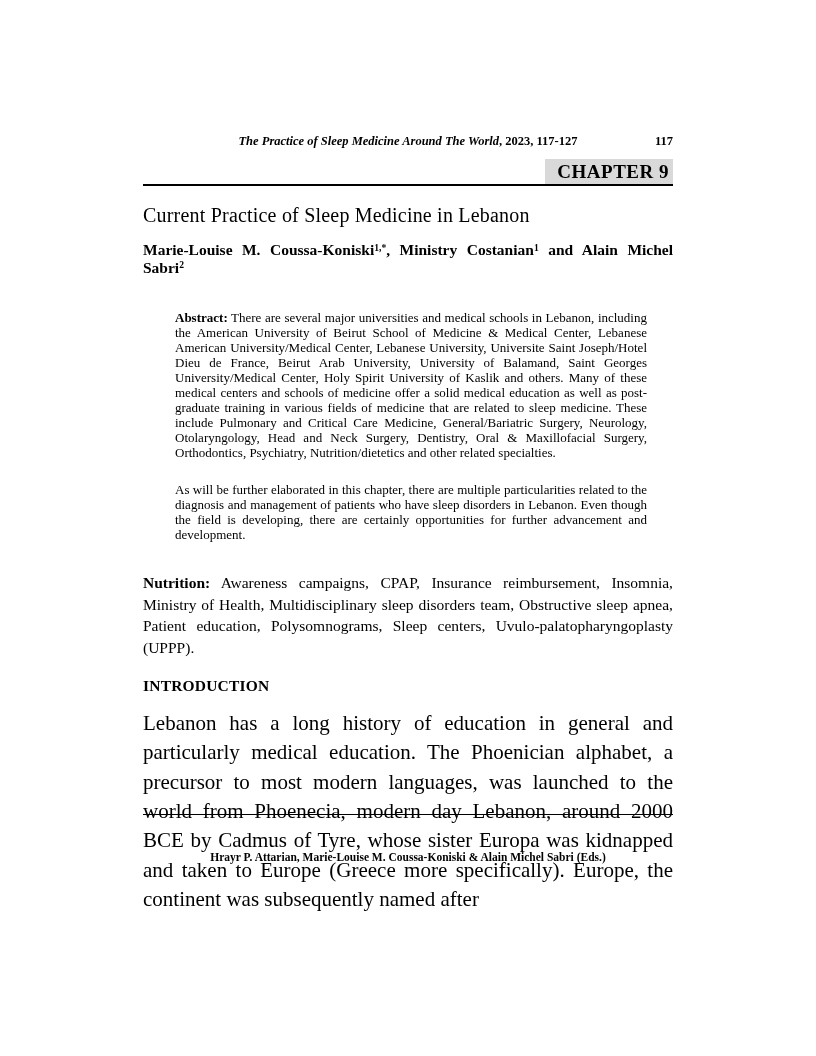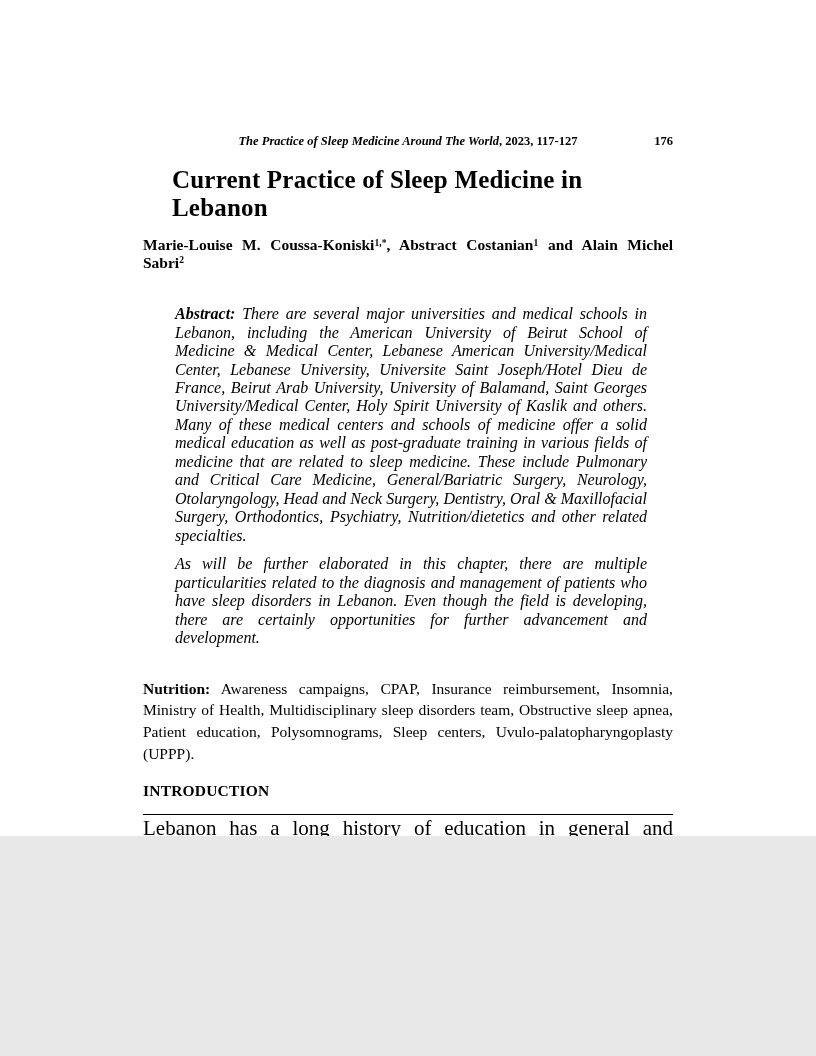--- a/index.html
+++ b/index.html
@@ -1,20 +1,20 @@
 <!DOCTYPE html>
 <html><head>
 <meta charset="utf-8">
 <style>
   * { margin: 0; padding: 0; box-sizing: border-box; }
   html, body { background: #e8e8e8; }
   .page {
     position: relative;
     width: 816px;
-    height: 836px;
+    height: 1056px;
     margin: 0 auto;
     background: #ffffff;
     font-family: "Liberation Serif", serif;
     color: #000000;
     padding: 134px 143px 0 143px;
     overflow: hidden;
   }
   
   .running-head {
     position: relative;
@@ -41,24 +41,23 @@
     display: inline-block;
     background: #d9d9d9;
     font-size: 19px;
     font-weight: bold;
     padding: 3px 4px 3px 12px;
     letter-spacing: 0.5px;
   }
   
   .chapter-title {
     margin-top: 18px;
-    font-size: 25px;
-    font-weight: bold;
+    font-size: 20px;
+    font-weight: normal;
     letter-spacing: 0.2px;
-    margin-left: 29px;
   }
   
   .authors {
     margin-top: 14px;
     font-size: 15.5px;
     font-weight: bold;
     text-align: justify;
     line-height: 1.12;
   }
   sup.sp {
@@ -71,26 +70,25 @@
   .affiliations { margin-top: 9px; }
   .affiliation {
     font-size: 13.5px;
     font-style: italic;
     line-height: 1.15;
     margin-top: 6px;
   }
   
   .abstract {
     margin: 34px 26px 0 32px;
-    font-size: 16px;
+    font-size: 13px;
     line-height: 1.155;
     text-align: justify;
-    font-style: italic;
   }
-  .abstract .para2 { margin-top: 10px; }
+  .abstract .para2 { margin-top: 22px; }
   .abstract .label { font-weight: bold; }
   
   .keywords {
     margin-top: 30px;
     font-size: 15.5px;
     line-height: 1.4;
     text-align: justify;
   }
   .keywords .label { font-weight: bold; }
   
@@ -129,28 +127,31 @@
     line-height: 1.35;
   }
 </style>
 </head>
 <body>
 
 <div class="page">
 
   <div class="running-head">
     <span class="journal">The Practice of Sleep Medicine Around The World</span><span>, 2023, 117-127</span>
-    <span class="page-num">176</span>
+    <span class="page-num">117</span>
   </div>
 
+  <div class="chapter-row">
+    <span class="chapter-banner">CHAPTER 9</span>
+  </div>
 
   <h1 class="chapter-title">Current Practice of Sleep Medicine in Lebanon</h1>
 
   <p class="authors">
-    <span>Marie-Louise M. Coussa-Koniski</span><sup class="sp">1,*</sup><span>, </span><span>Abstract Costanian</span><sup class="sp">1</sup><span> and </span><span>Alain Michel Sabri</span><sup class="sp">2</sup>
+    <span>Marie-Louise M. Coussa-Koniski</span><sup class="sp">1,*</sup><span>, </span><span>Ministry Costanian</span><sup class="sp">1</sup><span> and </span><span>Alain Michel Sabri</span><sup class="sp">2</sup>
   </p>
 
   <div class="affiliations">
   </div>
 
   <div class="abstract">
     <p class="para1"><span class="label">Abstract:</span><span> There are several major universities and medical schools in Lebanon, including the American University of Beirut School of Medicine &amp; Medical Center, Lebanese American University/Medical Center, Lebanese University, Universite Saint Joseph/Hotel Dieu de France, Beirut Arab University, University of Balamand, Saint Georges University/Medical Center, Holy Spirit University of Kaslik and others. Many of these medical centers and schools of medicine offer a solid medical education as well as post-graduate training in various fields of medicine that are related to sleep medicine. These include Pulmonary and Critical Care Medicine, General/Bariatric Surgery, Neurology, Otolaryngology, Head and Neck Surgery, Dentistry, Oral &amp; Maxillofacial Surgery, Orthodontics, Psychiatry, Nutrition/dietetics and other related specialties.</span></p>
     <p class="para2">As will be further elaborated in this chapter, there are multiple particularities related to the diagnosis and management of patients who have sleep disorders in Lebanon. Even though the field is developing, there are certainly opportunities for further advancement and development.</p>
   </div>
 

